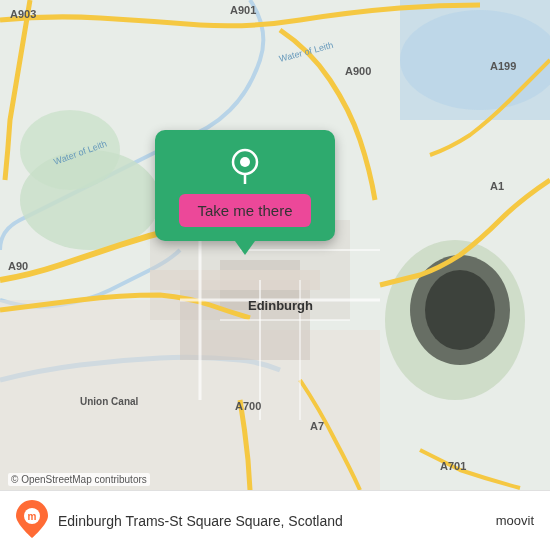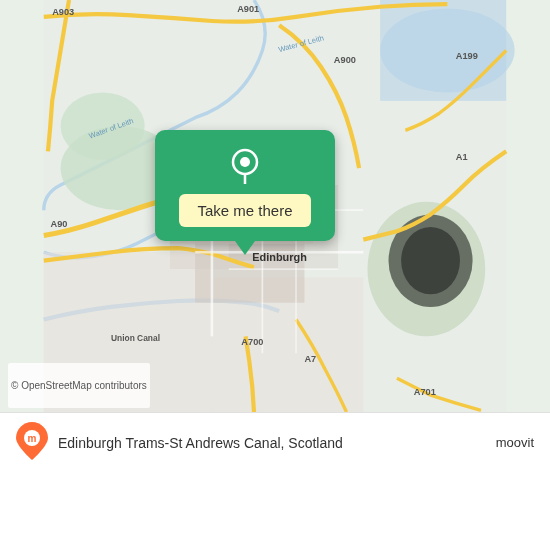--- a/index.html
+++ b/index.html
@@ -6,21 +6,21 @@
     body {
       width: 550px;
       height: 550px;
       overflow: hidden;
       font-family: Arial, sans-serif;
       position: relative;
     }
 
     #map-container {
       width: 550px;
-      height: 412px;
+      height: 490px;
       position: relative;
       overflow: hidden;
       background-color: #e8f0e8;
     }
 
     
     #bottom-bar {
       width: 550px;
       height: 60px;
       background: #fff;
@@ -42,21 +42,21 @@
       flex: 1;
     }
 
     #copyright {
       position: absolute;
       bottom: 4px;
       left: 8px;
       font-size: 10px;
       color: #555;
       background: rgba(255,255,255,0.8);
-      padding: 17px 3px;
+      padding: 1px 3px;
       border-radius: 2px;
       z-index: 10;
     }
 
     
     #popup-card {
       position: absolute;
       top: 130px;
       left: 155px;
       width: 180px;
@@ -81,21 +81,21 @@
       border-color: #2eaa6e transparent transparent transparent;
     }
 
     .pin-icon {
       width: 36px;
       height: 36px;
       margin-bottom: 10px;
     }
 
     #take-me-there-btn {
-      background: #fef9c3;
+      background: #ec4899;
       color: #333;
       border: none;
       border-radius: 6px;
       padding: 8px 18px;
       font-size: 15px;
       font-weight: 500;
       cursor: pointer;
       white-space: nowrap;
     }
 
@@ -200,16 +200,16 @@
 
 <div id="bottom-bar">
   <div id="location-icon-container">
     
     <svg width="32" height="38" viewBox="0 0 32 38" xmlns="http://www.w3.org/2000/svg">
       <path d="M16 0 C7.2 0 0 7.2 0 16 C0 24 16 38 16 38 C16 38 32 24 32 16 C32 7.2 24.8 0 16 0Z" fill="#ff6b35"></path>
       <circle cx="16" cy="16" r="8" fill="white"></circle>
       <text x="16" y="20" text-anchor="middle" font-size="10" font-weight="bold" fill="#ff6b35" font-family="Arial">m</text>
     </svg>
   </div>
-  <span id="bottom-text">Edinburgh Trams-St Andrews Canal, Scotland</span>
+  <span id="bottom-text">Edinburgh Trams-St Square Square, Scotland</span>
 
   <div style="font-size:13px; font-weight:normal; color:#333; margin-left:8px;">moovit</div>
 </div>
 
 </body></html>

